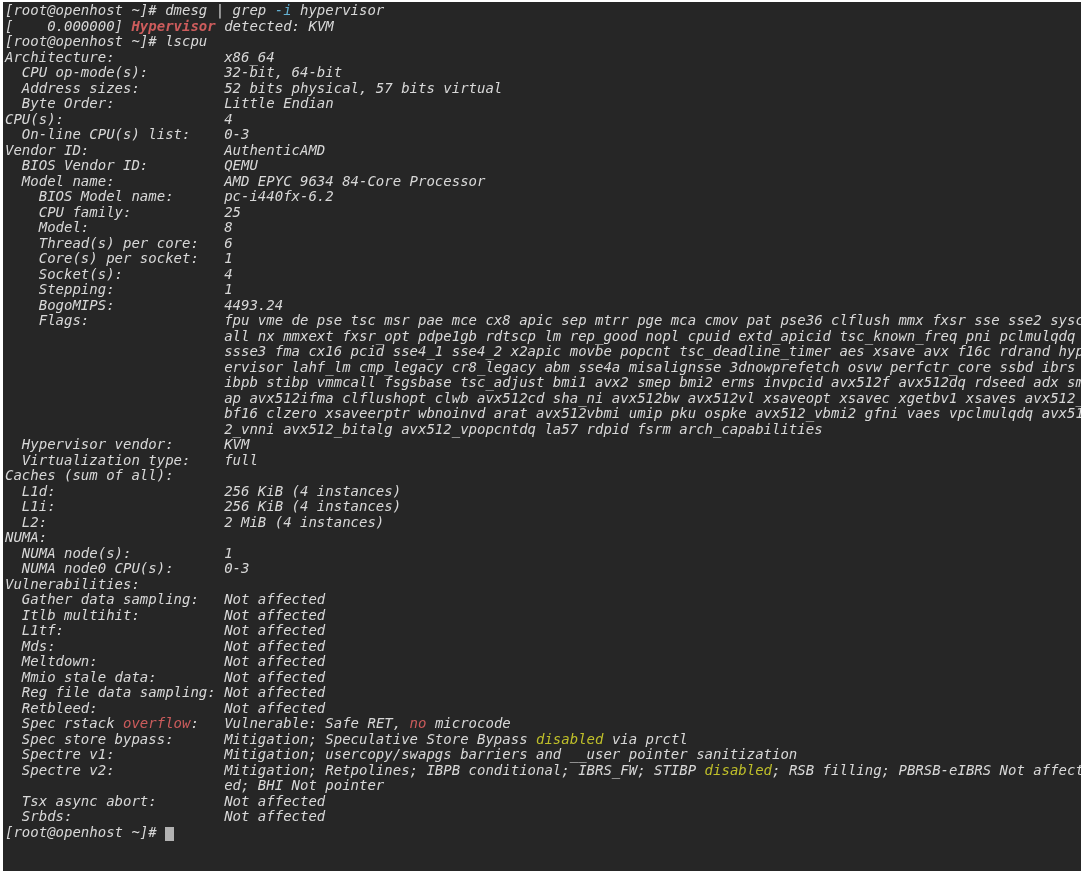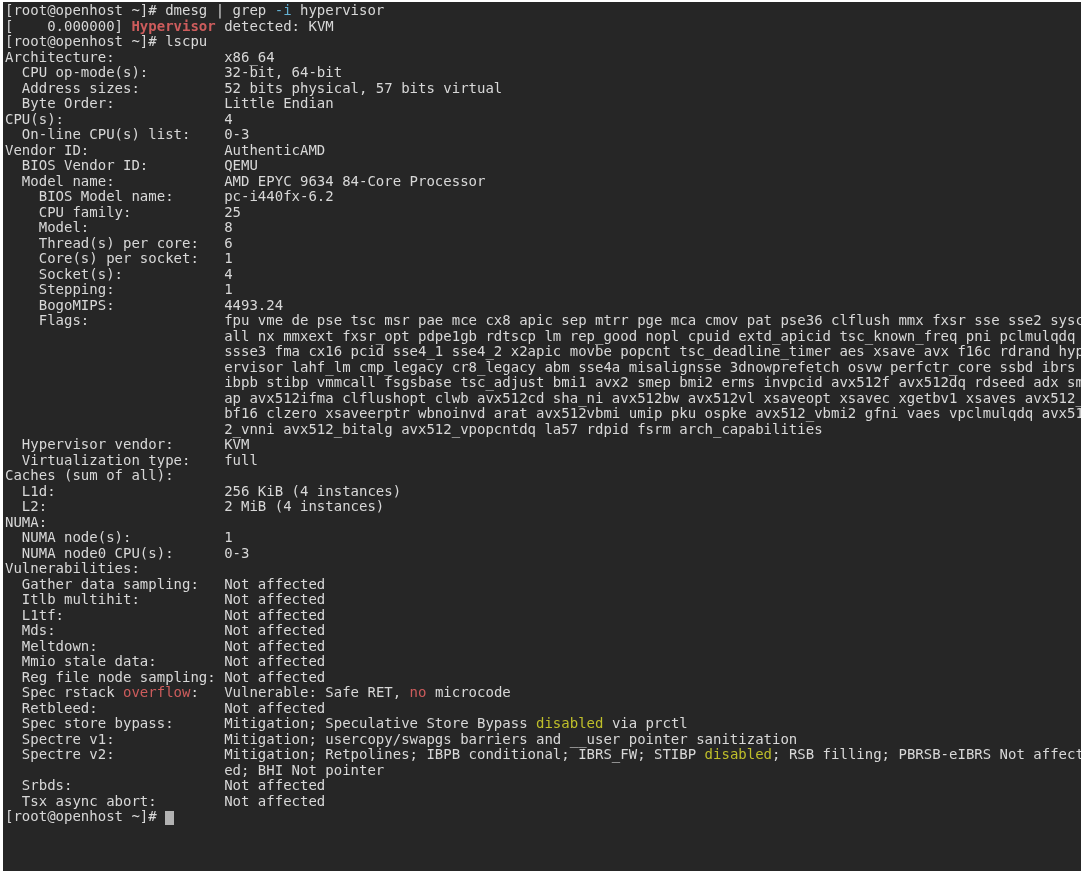--- a/index.html
+++ b/index.html
@@ -16,20 +16,21 @@
     top: 2px;
     width: 1078px;
     height: 869px;
     background: #262626;
     box-sizing: border-box;
     padding: 1px 0 0 2px;
     font-family: "DejaVu Sans Mono", "Liberation Mono", monospace;
     font-size: 14px;
     line-height: 15.5px;
     color: #d8d8d8;
+    font-style: italic;
   }
   .line {
     white-space: pre;
     height: 15.5px;
   }
   .cursor {
     display: inline-block;
     width: 8.4px;
     height: 14px;
     background: #b2b2b2;
@@ -67,35 +68,36 @@
       <div class="line"><span>                          ssse3 fma cx16 pcid sse4_1 sse4_2 x2apic movbe popcnt tsc_deadline_timer aes xsave avx f16c rdrand hyp</span></div>
       <div class="line"><span>                          ervisor lahf_lm cmp_legacy cr8_legacy abm sse4a misalignsse 3dnowprefetch osvw perfctr_core ssbd ibrs</span></div>
       <div class="line"><span>                          ibpb stibp vmmcall fsgsbase tsc_adjust bmi1 avx2 smep bmi2 erms invpcid avx512f avx512dq rdseed adx sm</span></div>
       <div class="line"><span>                          ap avx512ifma clflushopt clwb avx512cd sha_ni avx512bw avx512vl xsaveopt xsavec xgetbv1 xsaves avx512_</span></div>
       <div class="line"><span>                          bf16 clzero xsaveerptr wbnoinvd arat avx512vbmi umip pku ospke avx512_vbmi2 gfni vaes vpclmulqdq avx51</span></div>
       <div class="line"><span>                          2_vnni avx512_bitalg avx512_vpopcntdq la57 rdpid fsrm arch_capabilities</span></div>
       <div class="line"><span>  Hypervisor vendor:      KVM</span></div>
       <div class="line"><span>  Virtualization type:    full</span></div>
       <div class="line"><span>Caches (sum of all):</span></div>
       <div class="line"><span>  L1d:                    256 KiB (4 instances)</span></div>
+      <div class="line"><span>  L1i:                    256 KiB (4 instances)</span></div>
       <div class="line"><span>  L2:                     2 MiB (4 instances)</span></div>
       <div class="line"><span>NUMA:</span></div>
       <div class="line"><span>  NUMA node(s):           1</span></div>
       <div class="line"><span>  NUMA node0 CPU(s):      0-3</span></div>
       <div class="line"><span>Vulnerabilities:</span></div>
       <div class="line"><span>  Gather data sampling:   Not affected</span></div>
       <div class="line"><span>  Itlb multihit:          Not affected</span></div>
       <div class="line"><span>  L1tf:                   Not affected</span></div>
       <div class="line"><span>  Mds:                    Not affected</span></div>
       <div class="line"><span>  Meltdown:               Not affected</span></div>
       <div class="line"><span>  Mmio stale data:        Not affected</span></div>
-      <div class="line"><span>  Reg file node sampling: Not affected</span></div>
+      <div class="line"><span>  Reg file data sampling: Not affected</span></div>
+      <div class="line"><span>  Retbleed:               Not affected</span></div>
       <div class="line"><span>  Spec rstack </span><span style="color: rgb(205, 92, 92);">overflow</span><span>:   Vulnerable: Safe RET, </span><span style="color: rgb(205, 92, 92);">no</span><span> microcode</span></div>
-      <div class="line"><span>  Retbleed:               Not affected</span></div>
       <div class="line"><span>  Spec store bypass:      Mitigation; Speculative Store Bypass </span><span style="color: rgb(191, 191, 42);">disabled</span><span> via prctl</span></div>
       <div class="line"><span>  Spectre v1:             Mitigation; usercopy/swapgs barriers and __user pointer sanitization</span></div>
       <div class="line"><span>  Spectre v2:             Mitigation; Retpolines; IBPB conditional; IBRS_FW; STIBP </span><span style="color: rgb(191, 191, 42);">disabled</span><span>; RSB filling; PBRSB-eIBRS Not affect</span></div>
       <div class="line"><span>                          ed; BHI Not pointer</span></div>
+      <div class="line"><span>  Tsx async abort:        Not affected</span></div>
       <div class="line"><span>  Srbds:                  Not affected</span></div>
-      <div class="line"><span>  Tsx async abort:        Not affected</span></div>
       <div class="line"><span>[root@openhost ~]# </span><span class="cursor" style="background: rgb(178, 178, 178);"></span></div>
     </div>
 </div>
 
 </body></html>

